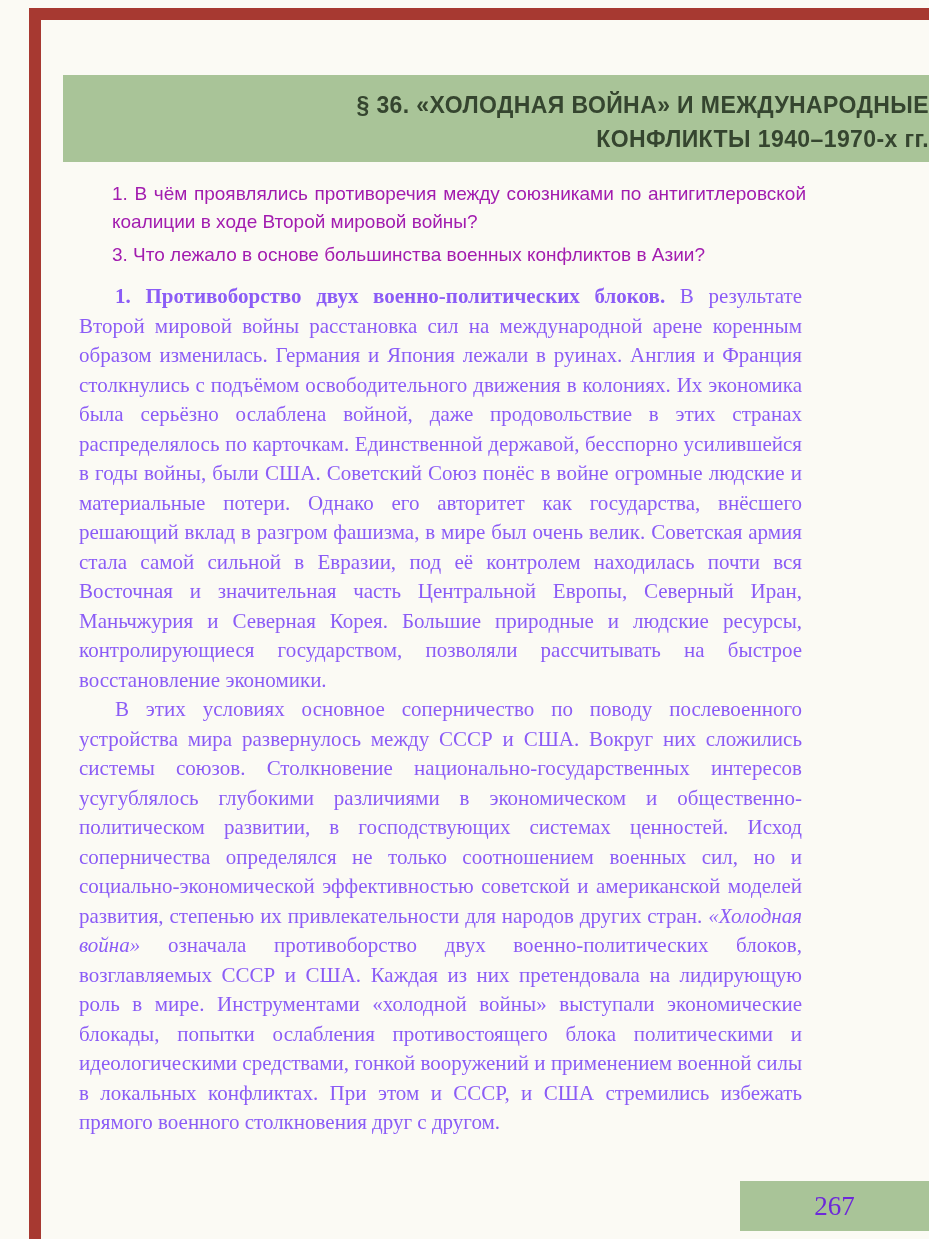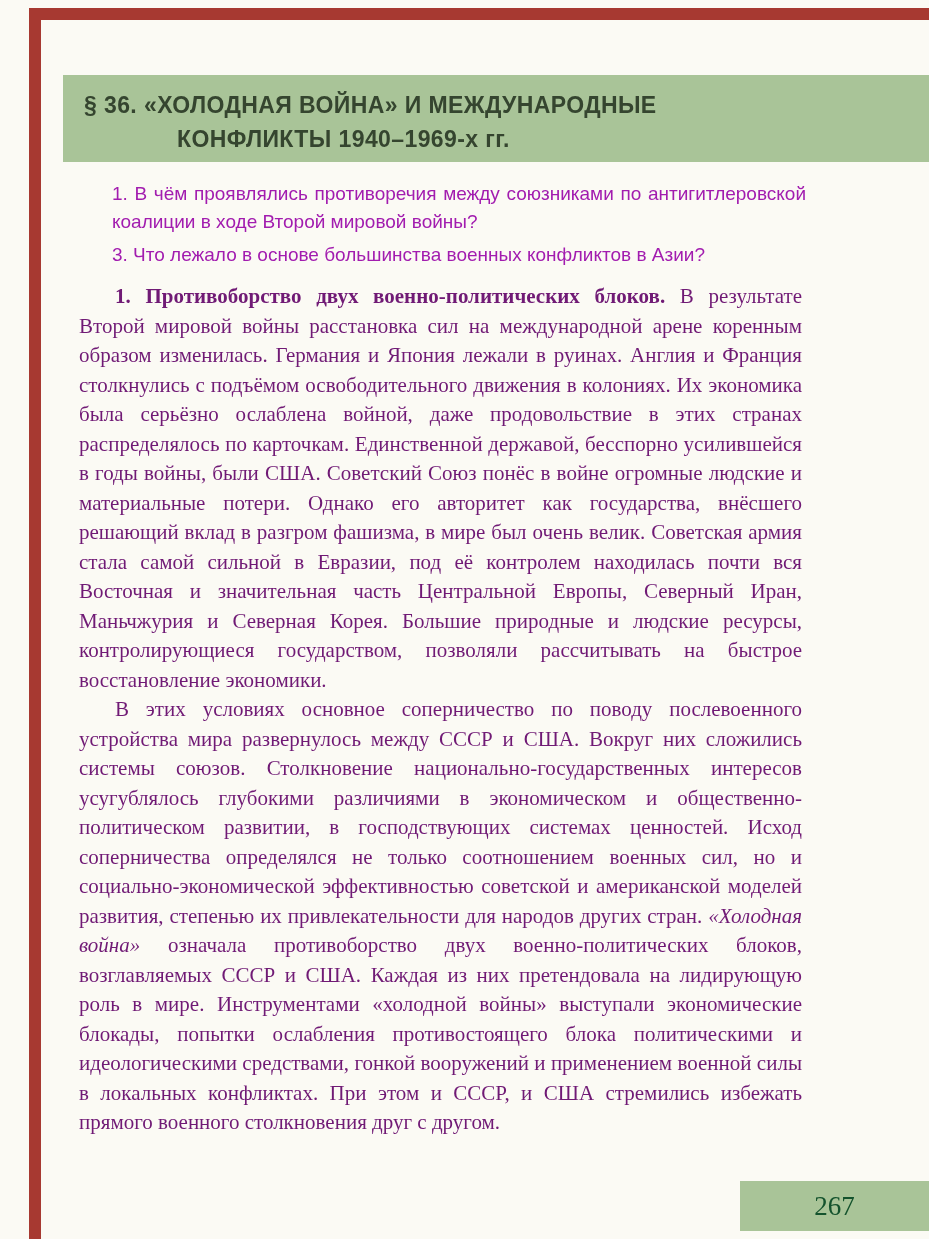--- a/index.html
+++ b/index.html
@@ -25,20 +25,21 @@
     background: #a73931;
   }
   
   .title-band {
     position: absolute;
     left: 63px; top: 75px;
     width: 866px; height: 87px;
     background: #a9c498;
     box-sizing: border-box;
     padding-top: 15px;
+    text-align: right;
   }
   .title-line {
     font-family: "Liberation Sans", sans-serif;
     font-weight: bold;
     font-size: 23px;
     line-height: 30px;
     letter-spacing: 0.4px;
     color: #35452f;
   }
   .title-line1 { margin-left: 21px; }
@@ -56,51 +57,51 @@
   }
   .question { margin: 0; }
   .question + .question { margin-top: 5px; }
   
   .body-text {
     position: absolute;
     left: 79px; top: 282px;
     width: 723px;
     font-size: 21px;
     line-height: 29.5px;
-    color: #701a75;
+    color: #8b5cf6;
     text-align: justify;
   }
   .para { margin: 0; text-indent: 36px; }
   .para b { font-weight: bold; }
   .para i { font-style: italic; }
   
   .page-number-box {
     position: absolute;
     left: 740px; top: 1181px;
     width: 189px; height: 50px;
     background: #a9c498;
     display: flex;
     align-items: center;
     justify-content: center;
     font-family: "Liberation Serif", serif;
     font-size: 27px;
-    color: #14532d;
+    color: #6d28d9;
   }
 </style>
 </head>
 <body>
 
 <div class="page">
 
   <div class="frame-top"></div>
   <div class="frame-left"></div>
 
   <div class="title-band">
     <div class="title-line title-line1">§ 36. «ХОЛОДНАЯ ВОЙНА» И МЕЖДУНАРОДНЫЕ</div>
-    <div class="title-line title-line2">КОНФЛИКТЫ 1940–1969-х гг.</div>
+    <div class="title-line title-line2">КОНФЛИКТЫ 1940–1970-х гг.</div>
   </div>
 
   <div class="questions">
     <p class="question">1. В чём проявлялись противоречия между союзниками по антигитлеровской коалиции в ходе Второй мировой войны?</p>
     <p class="question">3. Что лежало в основе большинства военных конфликтов в Азии?</p>
   </div>
 
   <div class="body-text">
     <p class="para"><b>1. Противоборство двух военно-политических блоков.</b><span> В результате Второй мировой войны расстановка сил на международной арене коренным образом изменилась. Германия и Япония лежали в руинах. Англия и Франция столкнулись с подъёмом освободительного движения в колониях. Их экономика была серьёзно ослаблена войной, даже продовольствие в этих странах распределялось по карточкам. Единственной державой, бесспорно усилившейся в годы войны, были США. Советский Союз понёс в войне огромные людские и материальные потери. Однако его авторитет как государства, внёсшего решающий вклад в разгром фашизма, в мире был очень велик. Советская армия стала самой сильной в Евразии, под её контролем находилась почти вся Восточная и значительная часть Центральной Европы, Северный Иран, Маньчжурия и Северная Корея. Большие природные и людские ресурсы, контролирующиеся государством, позволяли рассчитывать на быстрое восстановление экономики.</span></p>
     <p class="para"><span>В этих условиях основное соперничество по поводу послевоенного устройства мира развернулось между СССР и США. Вокруг них сложились системы союзов. Столкновение национально-государственных интересов усугублялось глубокими различиями в экономическом и общественно-политическом развитии, в господствующих системах ценностей. Исход соперничества определялся не только соотношением военных сил, но и социально-экономической эффективностью советской и американской моделей развития, степенью их привлекательности для народов других стран. </span><i>«Холодная война»</i><span> означала противоборство двух военно-политических блоков, возглавляемых СССР и США. Каждая из них претендовала на лидирующую роль в мире. Инструментами «холодной войны» выступали экономические блокады, попытки ослабления противостоящего блока политическими и идеологическими средствами, гонкой вооружений и применением военной силы в локальных конфликтах. При этом и СССР, и США стремились избежать прямого военного столкновения друг с другом.</span></p>

